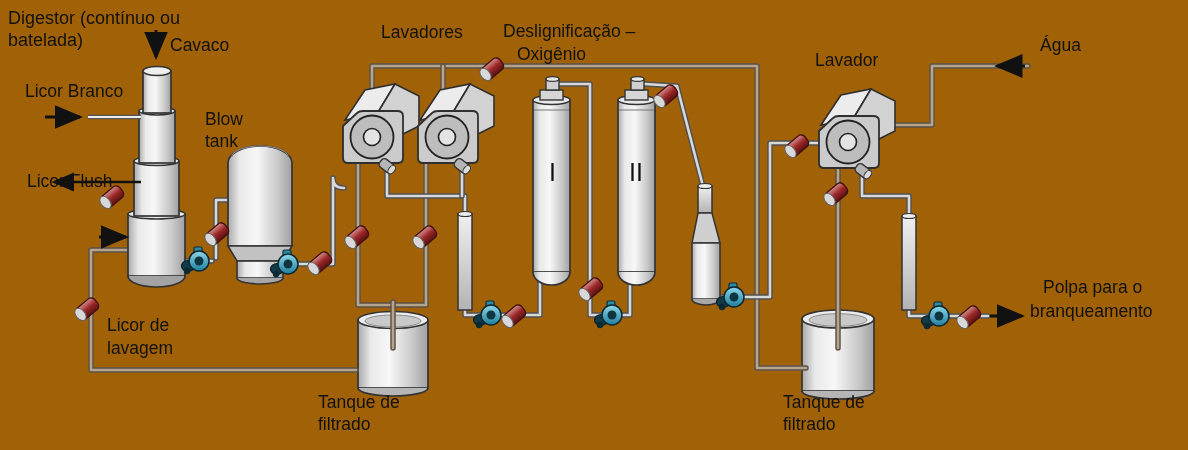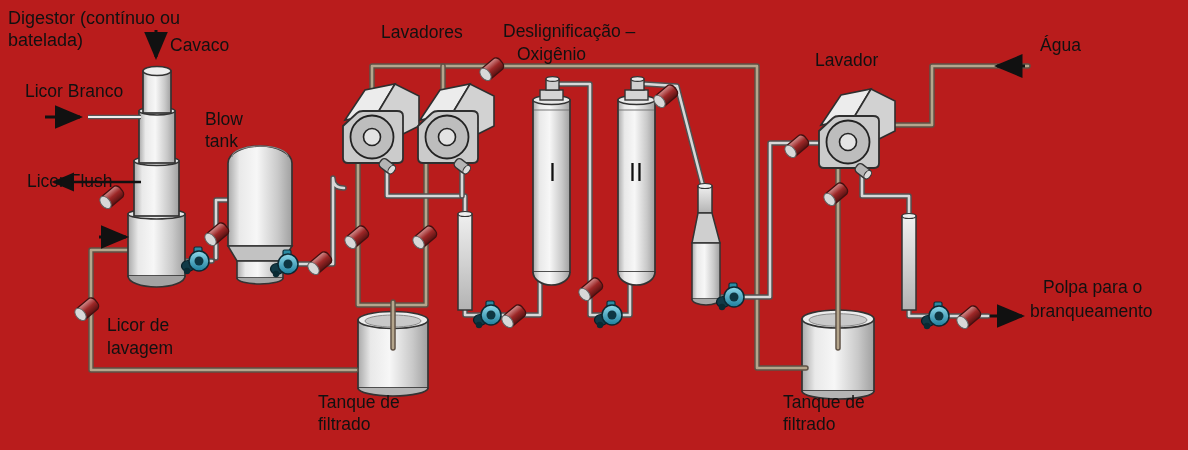--- a/index.html
+++ b/index.html
@@ -1,16 +1,16 @@
 <!DOCTYPE html>
 <html><head>
 <meta charset="utf-8">
 <style>
   html,body{margin:0;padding:0;background:#ffffff;}
-  #stage{position:relative;width:1188px;height:450px;background:#b91c1c;overflow:hidden;text-align:center;}
+  #stage{position:relative;width:1188px;height:450px;background:#a16207;overflow:hidden;text-align:center;}
   svg{position:absolute;left:0;top:0;}
   text{font-family:"Liberation Sans", sans-serif;fill:#111111;}
 </style>
 </head>
 <body>
 
 <div id="stage">
 <svg width="1188" height="450" viewBox="0 0 1188 450">
   <defs>
     <linearGradient id="gMetalH" x1="0" y1="0" x2="1" y2="0">

